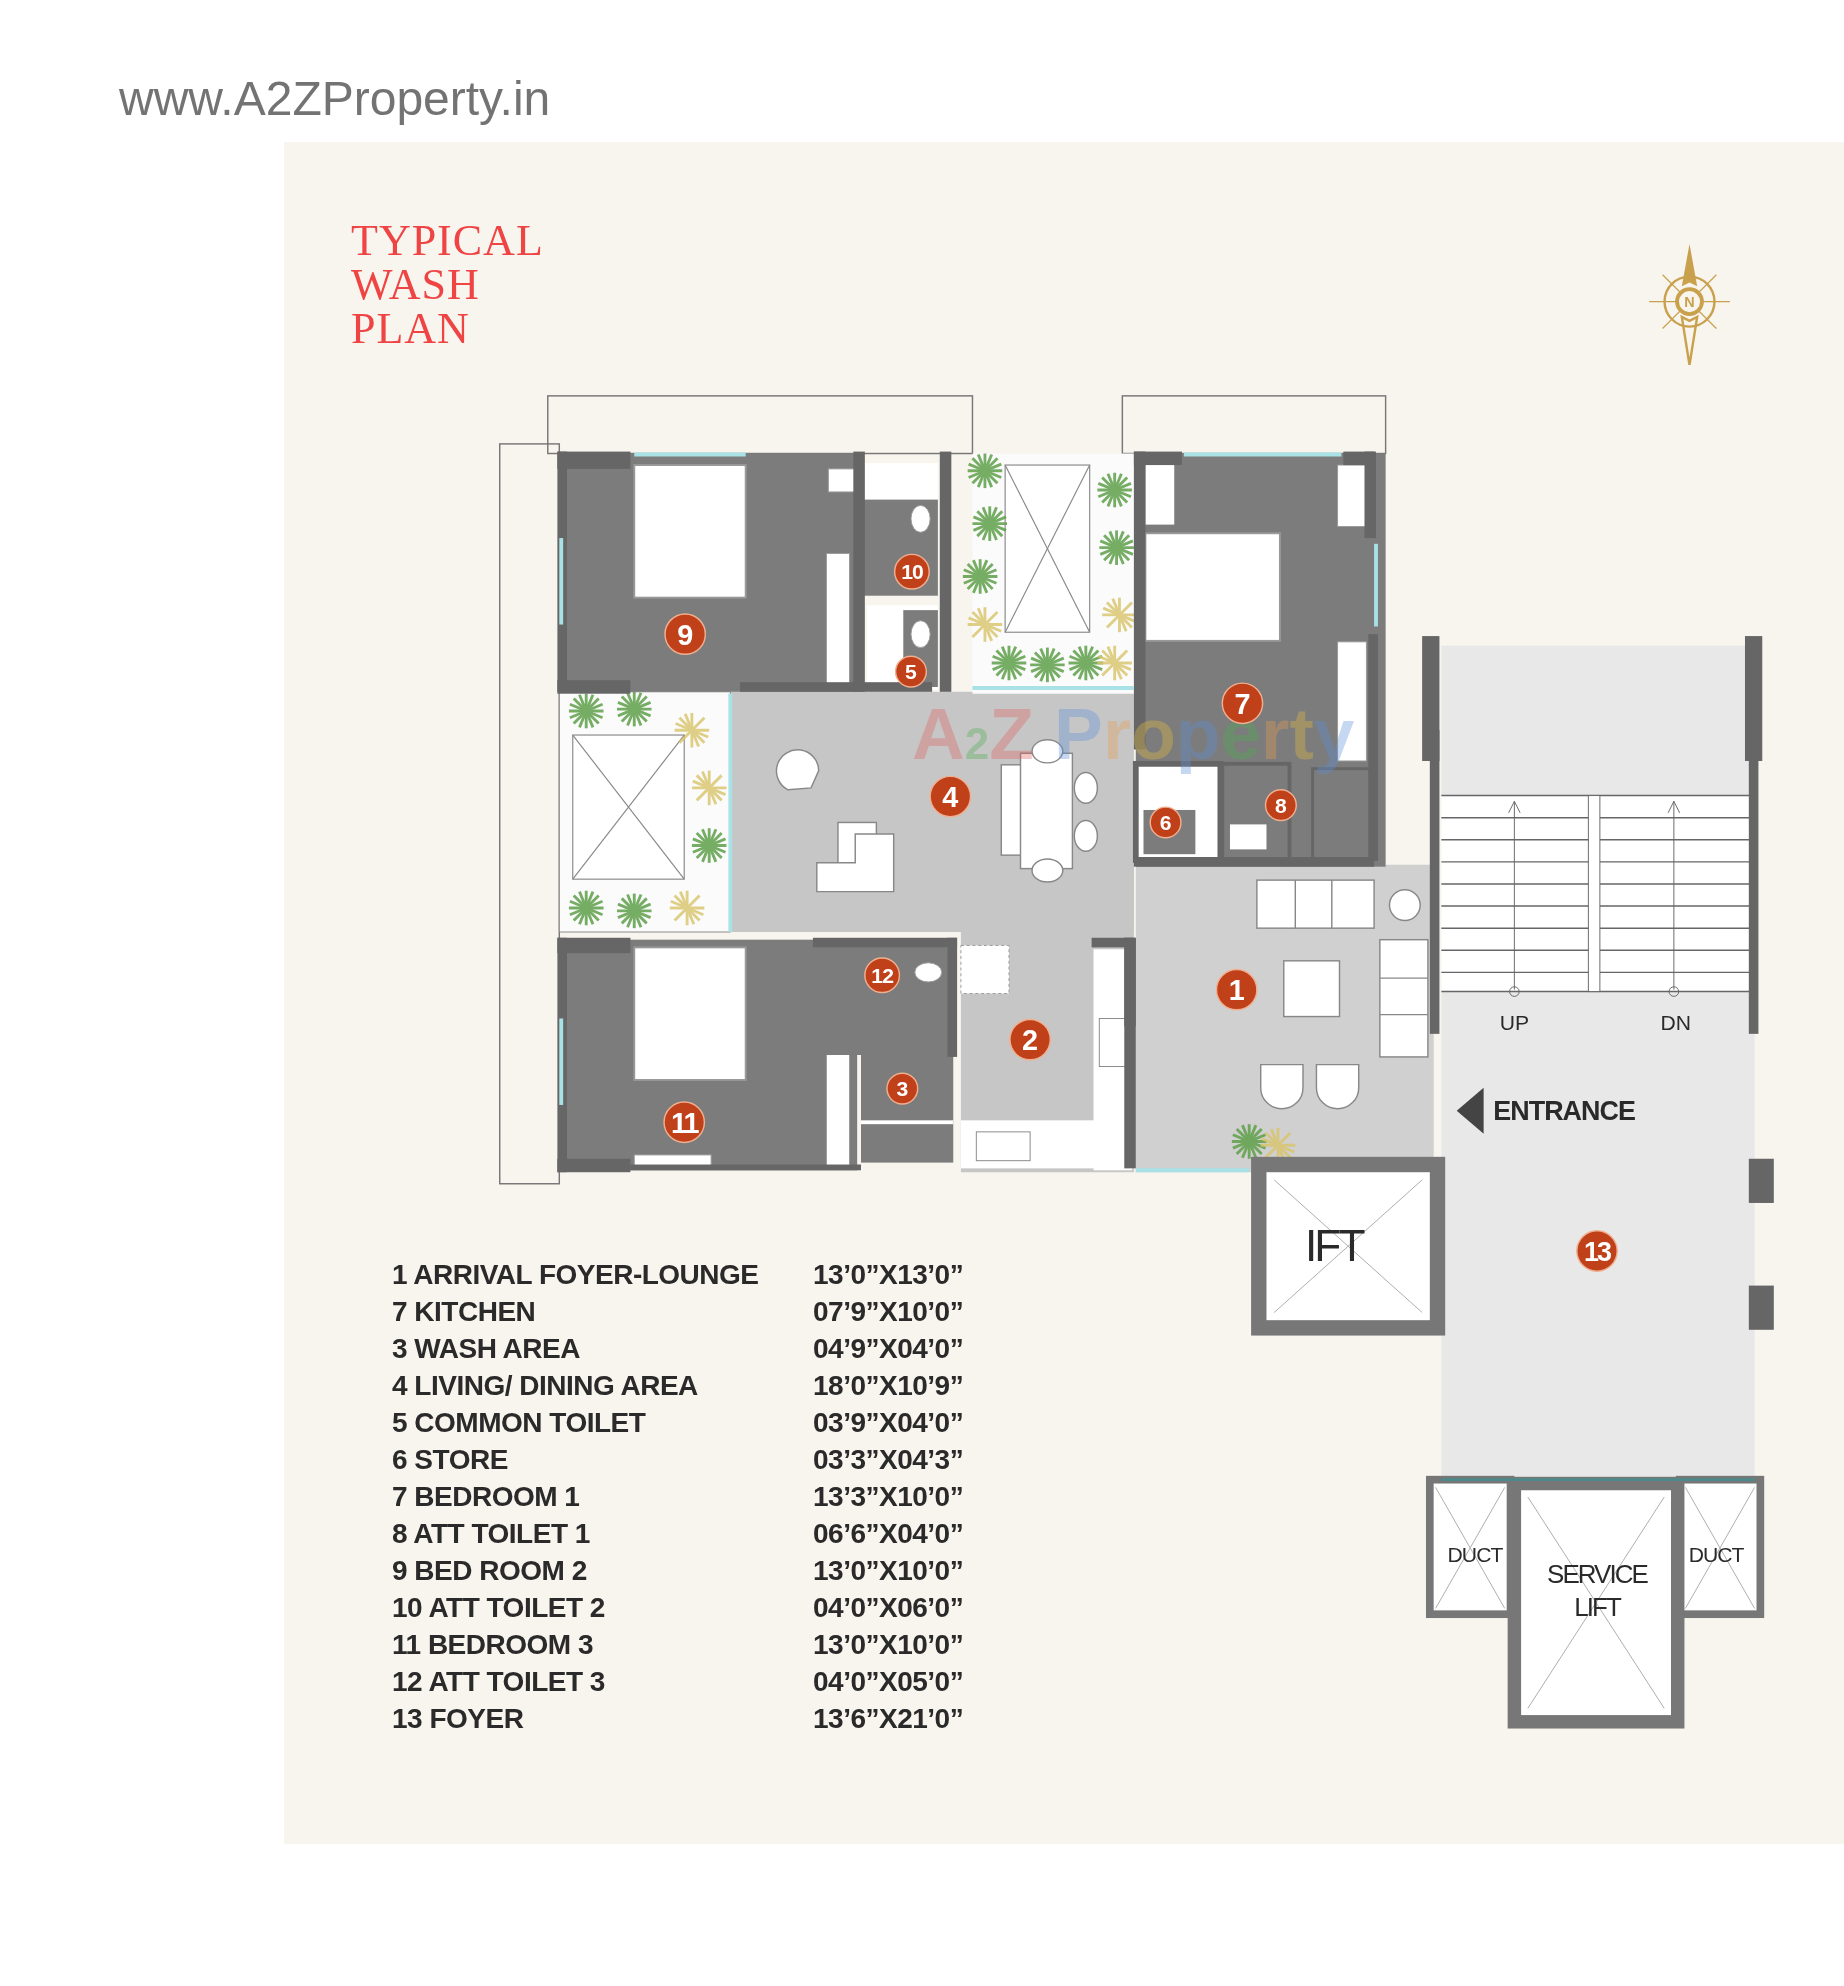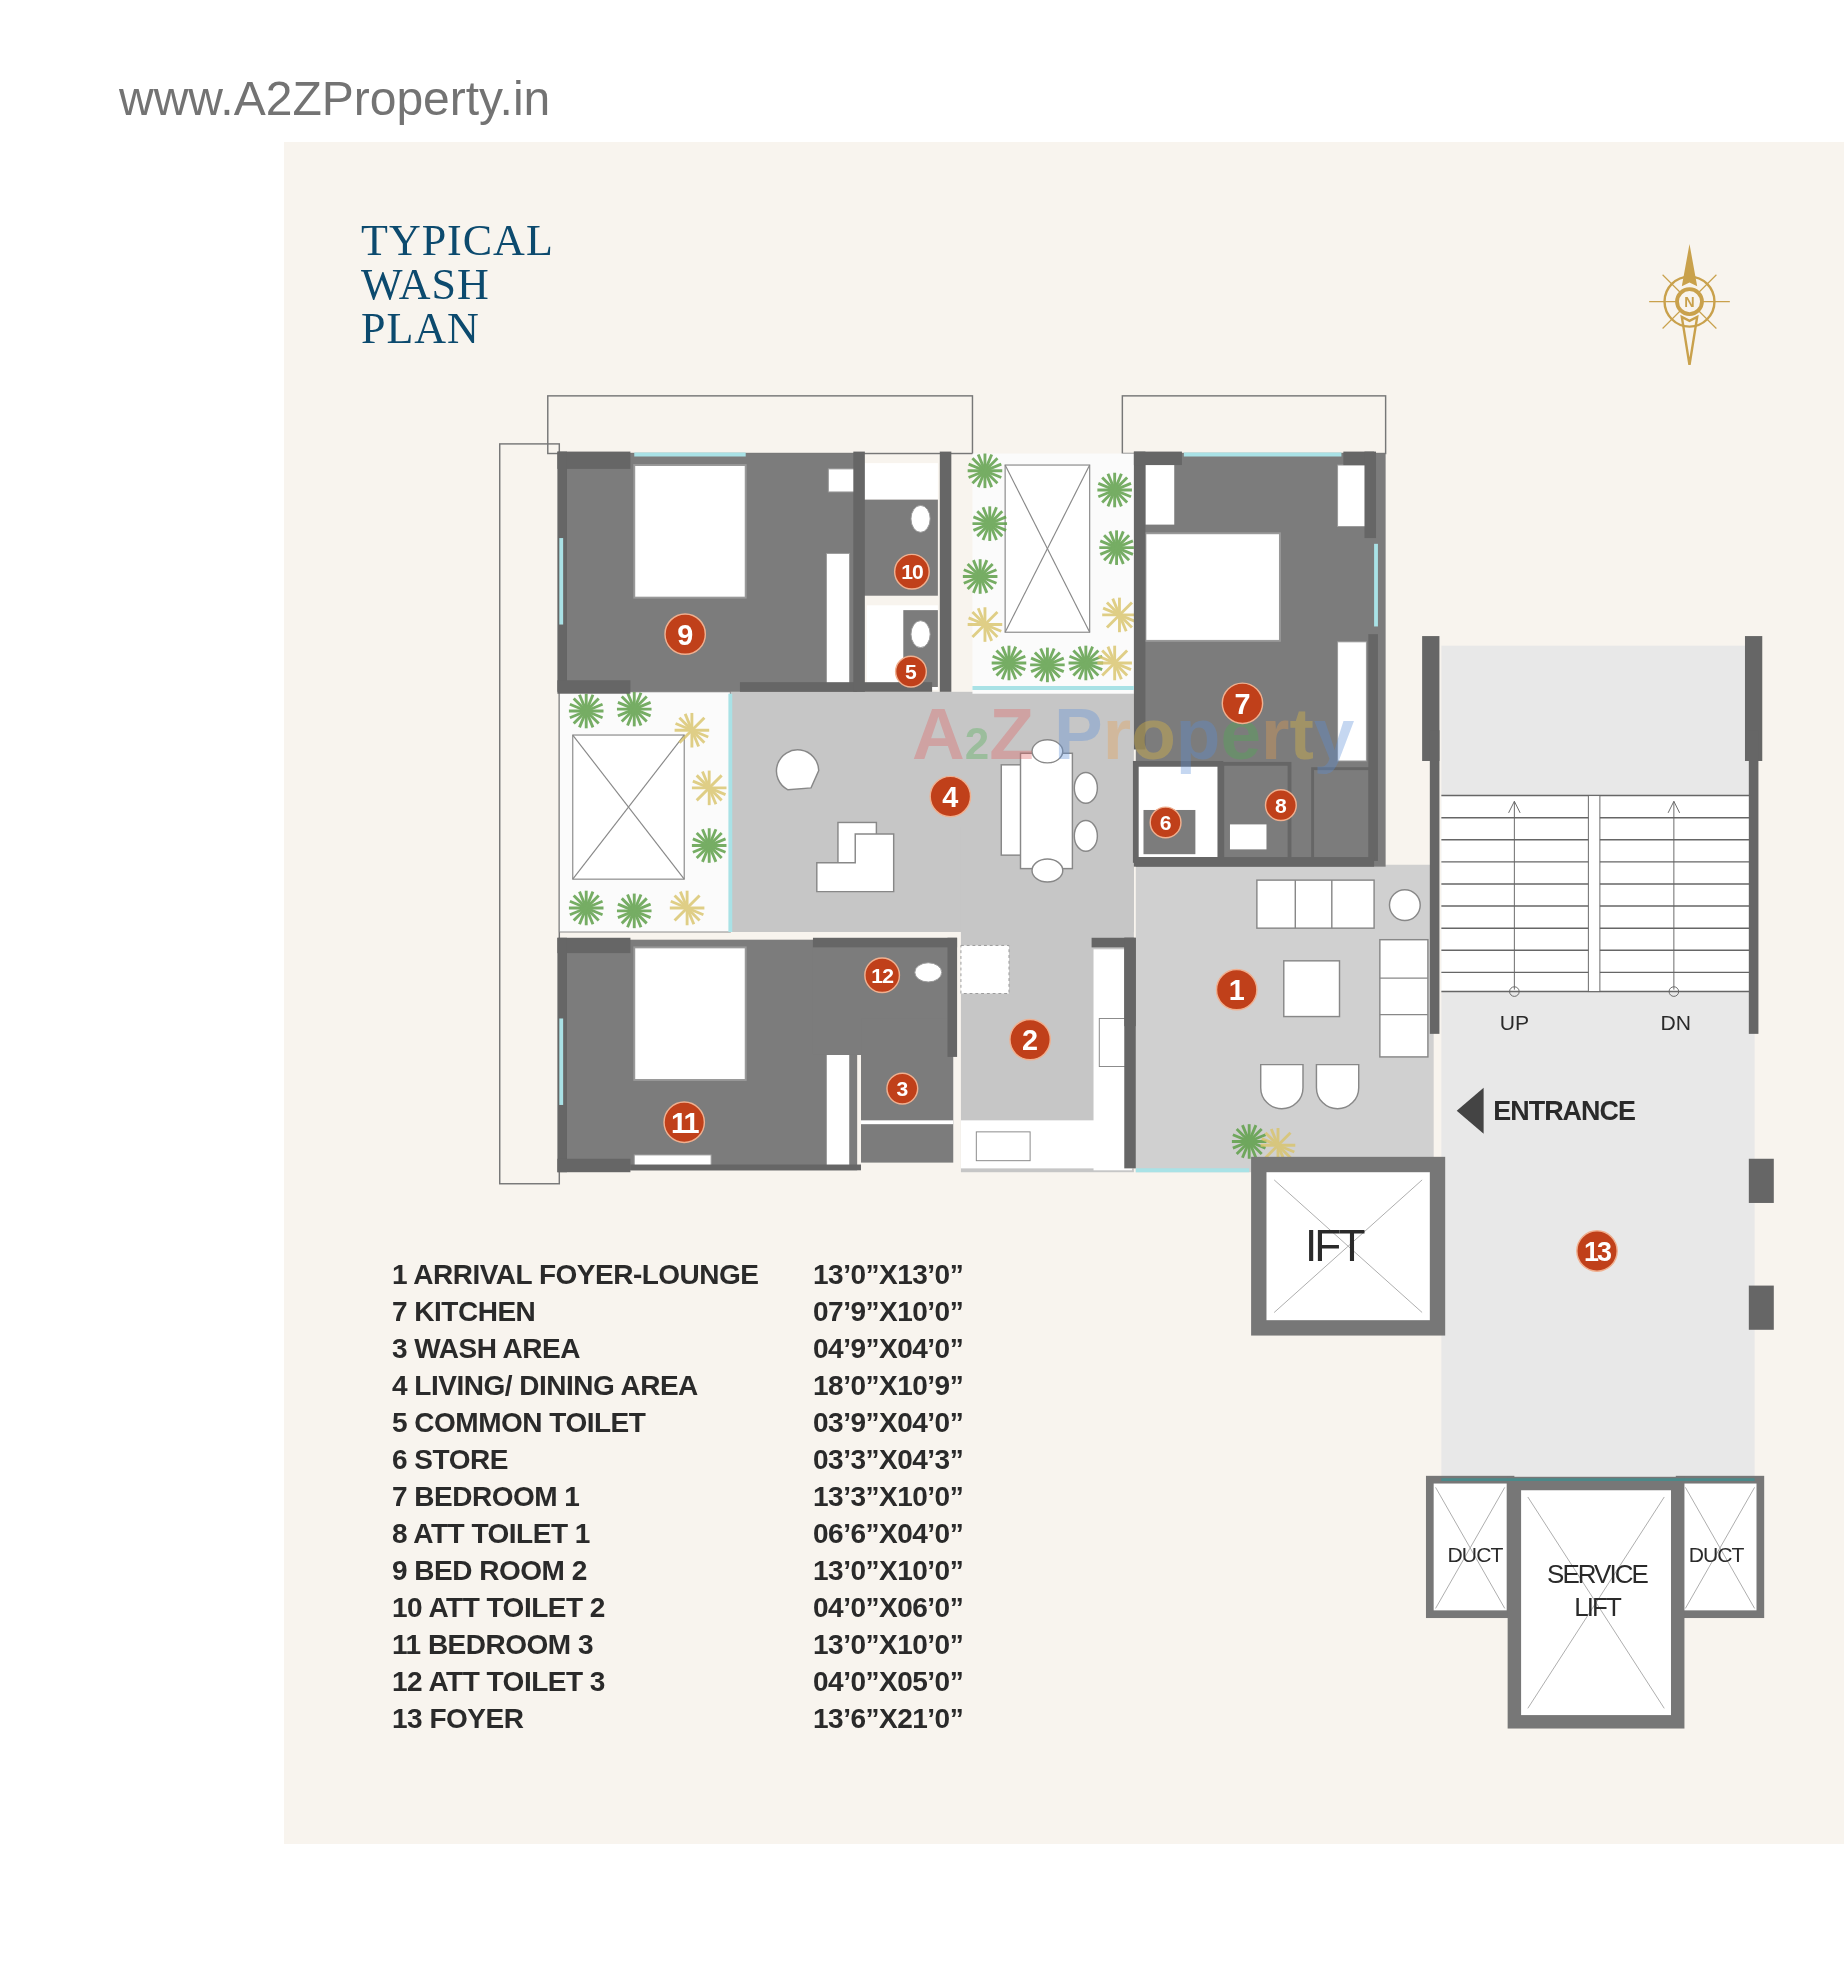--- a/index.html
+++ b/index.html
@@ -1,19 +1,19 @@
 <!DOCTYPE html>
 <html><head>
 <meta charset="utf-8">
 <style>
   html, body { margin:0; padding:0; }
   body { width:1845px; height:1987px; background:#ffffff; position:relative; overflow:hidden; font-family:"Liberation Sans", sans-serif; }
   .watermark-url { position:absolute; left:119px; top:29px; font-size:48px; color:#737373; font-family:"Liberation Sans", sans-serif; letter-spacing:0px;margin-top:42px; }
   .panel { position:absolute; left:284px; top:142px; width:1560px; height:1702px; background:#f8f4ee; }
-  .title { position:absolute; left:361px; top:219px; color:#0c4a6e; font-family:"Liberation Serif", serif; font-size:44px; line-height:44px; letter-spacing:1px; }
+  .title { position:absolute; left:351px; top:219px; color:#ef4444; font-family:"Liberation Serif", serif; font-size:44px; line-height:44px; letter-spacing:1px; }
   .title div { height:44px; }
   .compass { position:absolute; left:1649px; top:244px; width:81px; height:121px; }
   .plan { position:absolute; left:0; top:0; width:1845px; height:1987px; }
   .legend { position:absolute; left:392px; top:1259px; }
   .legend-row { position:relative; height:37px; font-weight:bold; font-size:28px; color:#2a2a2a; letter-spacing:-0.5px; }
   .legend-row .lbl { position:absolute; left:0; top:0; white-space:nowrap; }
   .legend-row .dim { position:absolute; left:421px; top:0; white-space:nowrap;text-align:right; }
   .badge-text { font-family:"Liberation Sans", sans-serif; font-weight:bold; fill:#ffffff; }
   .plan-label { font-family:"Liberation Sans", sans-serif; fill:#2a2a2a; }
   .overlay-wm { position:absolute; left:912px; top:692px; font-size:73px; font-weight:bold; opacity:0.35; font-family:Liberation Sans, sans-serif; white-space:nowrap; }

